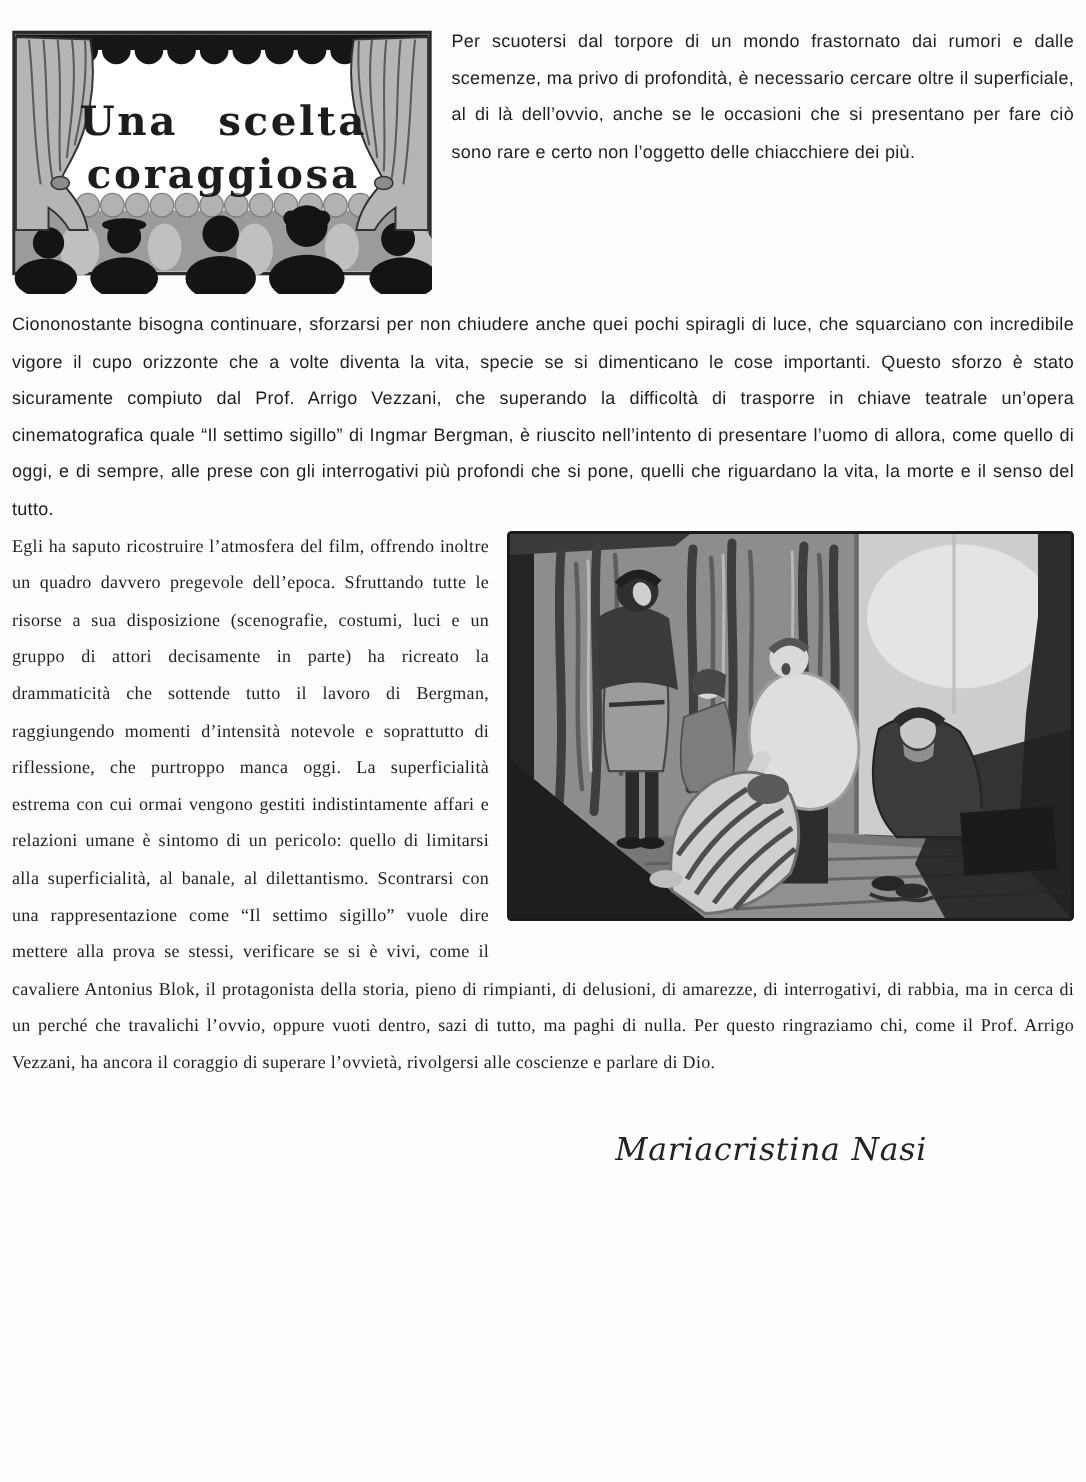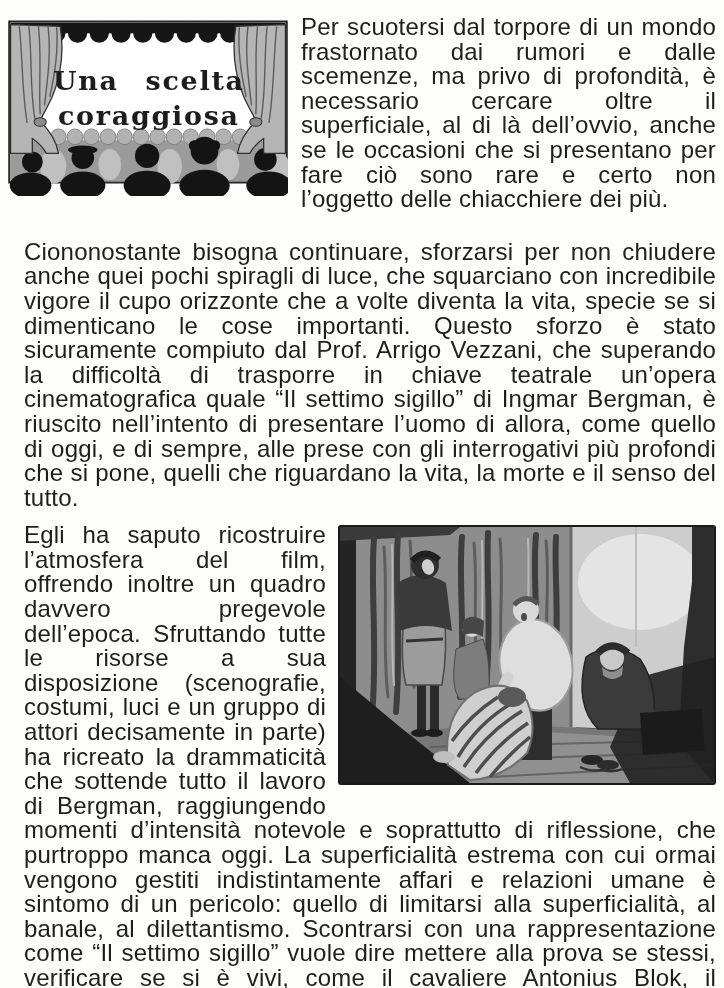--- a/index.html
+++ b/index.html
@@ -8,36 +8,35 @@
     width:724px;height:988px;
     margin:0 auto;
     background:#fdfdfc;
     box-sizing:border-box;
     padding:8px 8px 0 8px;
     font-family:"Liberation Sans",sans-serif;
     color:#1e1e1e;
     overflow:hidden;
   }
   .body-text{
-    font-size:24px;
+    font-size:12px;
     line-height:24.6px;
     text-align:justify;
     margin:0;
     letter-spacing:0.2px;
-    padding-left:16px;
   }
   .masthead{
     float:left;
     width:280px;height:188px;
     margin:0 13px 8px 0;
   }
   .masthead svg{display:block;width:100%;height:100%;}
   .p1{padding-top:7px;}
   .p2{clear:both;margin-top:28px;}
-  .mid-wrap{margin-top:13px;}
+  .mid-wrap{font-family:Liberation Serif, serif;}
   .photo-frame{
     float:right;
     width:374px;height:256px;
     margin:2px 0 11px 12px;
     border:2px solid #1a1a1a;
     border-radius:3px;
     overflow:hidden;
     background:#555;
   }
   .photo-frame svg{display:block;width:100%;height:100%;}
@@ -257,14 +256,17 @@
         <g>
           <ellipse cx="252" cy="233" rx="11" ry="5" fill="#262626"></ellipse>
           <ellipse cx="268" cy="238" rx="11" ry="5" fill="#2c2c2c"></ellipse>
           <path d="M240,240 Q250,245 262,243 Q274,246 282,242" stroke="#333" stroke-width="2.5" fill="none"></path>
         </g>
       </svg>
     </div>
     <p class="body-text">Egli ha saputo ricostruire l’atmosfera del film, offrendo inoltre un quadro davvero pregevole dell’epoca. Sfruttando tutte le risorse a sua disposizione (scenografie, costumi, luci e un gruppo di attori decisamente in parte) ha ricreato la drammaticità che sottende tutto il lavoro di Bergman, raggiungendo momenti d’intensità notevole e soprattutto di riflessione, che purtroppo manca oggi. La superficialità estrema con cui ormai vengono gestiti indistintamente affari e relazioni umane è sintomo di un pericolo: quello di limitarsi alla superficialità, al banale, al dilettantismo. Scontrarsi con una rappresentazione come “Il settimo sigillo” vuole dire mettere alla prova se stessi, verificare se si è vivi, come il cavaliere Antonius Blok, il protagonista della storia, pieno di rimpianti, di delusioni, di amarezze, di interrogativi, di rabbia, ma in cerca di un perché che travalichi l’ovvio, oppure vuoti dentro, sazi di tutto, ma paghi di nulla. Per questo ringraziamo chi, come il Prof. Arrigo Vezzani, ha ancora il coraggio di superare l’ovvietà, rivolgersi alle coscienze e parlare di Dio.</p>
   </div>
 
+  <div class="signature-row">
+    <span class="signature">Mariacristina Nasi</span>
+  </div>
 
 </div>
 
 </body></html>

